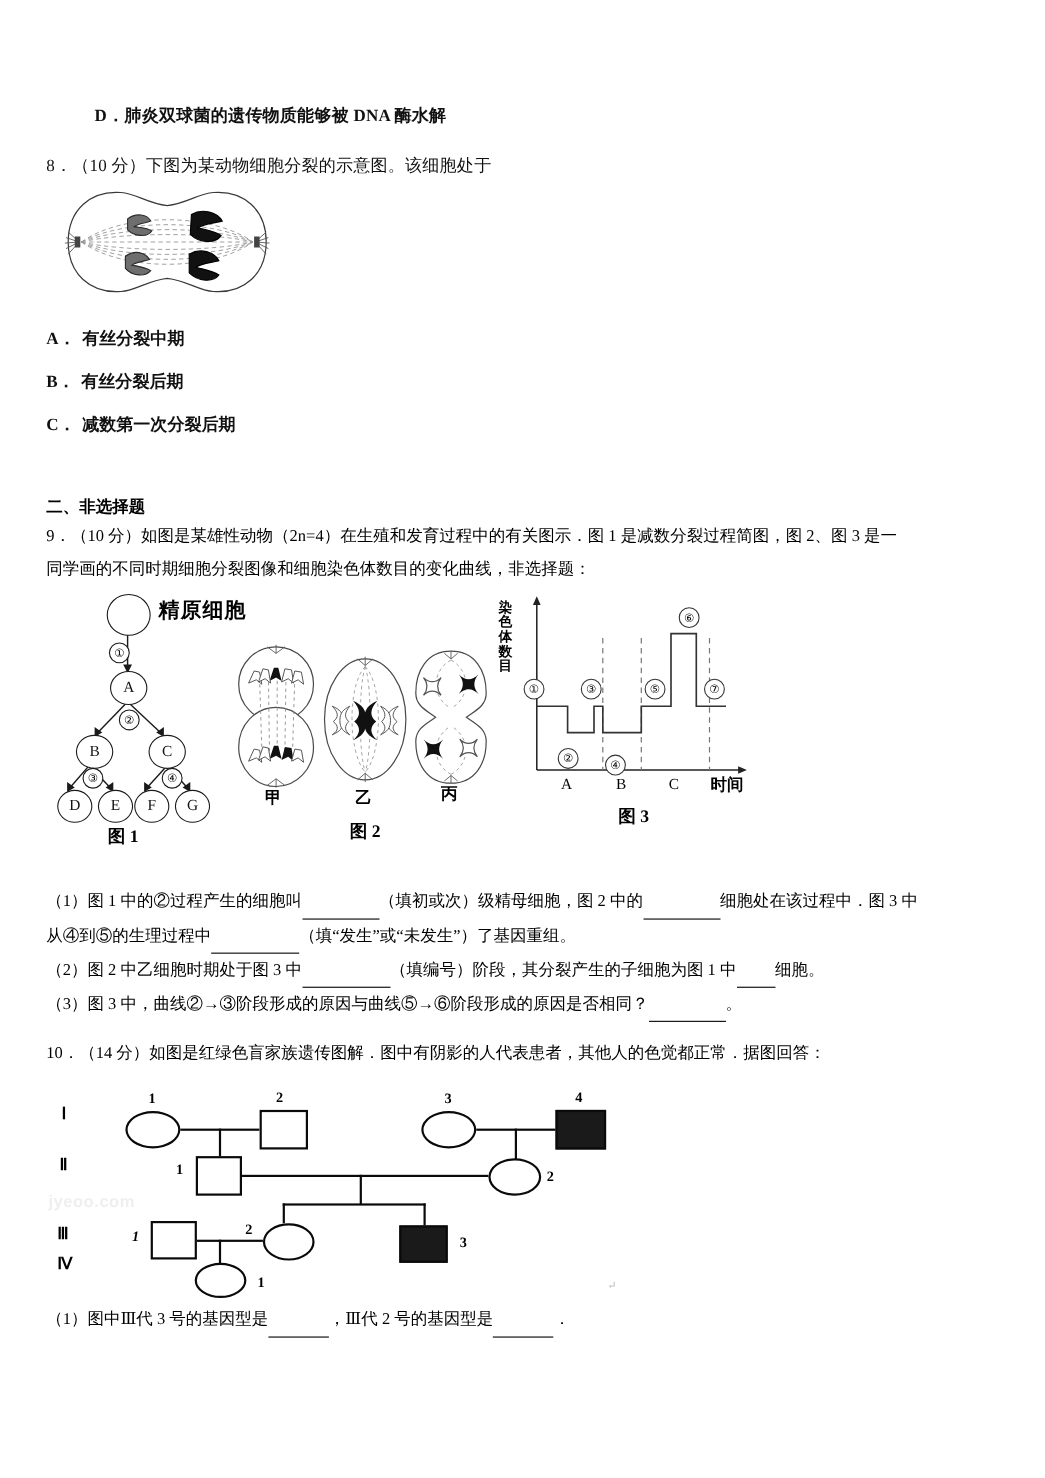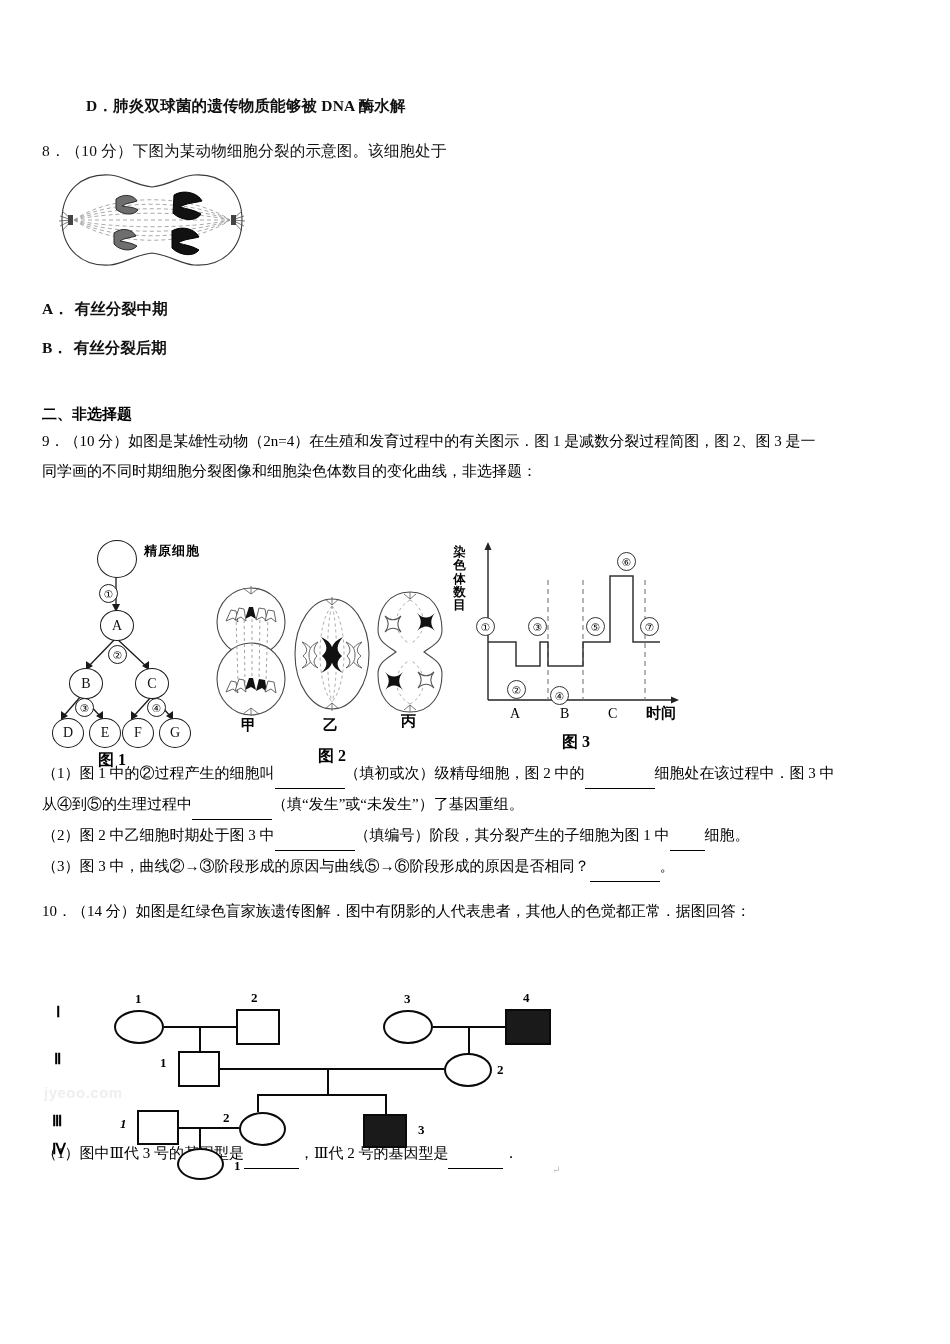--- a/index.html
+++ b/index.html
@@ -37,20 +37,21 @@
     font-size: 15.5px;
     line-height: 1.6;
     font-weight: 700;
     color: #111;
   }
   .opt .lab { margin-right: 6px; }
   .sec-title {
     font-size: 15px;
     font-weight: 700;
     line-height: 1.6;
+    margin-top: 22px;
   }
   .qline { font-size: 15px; line-height: 2.0; }
   u.fill {
     text-decoration: none;
     border-bottom: 1.4px solid #000;
     display: inline-block;
     vertical-align: baseline;
   }
   .w35 { width: 35px; }
   .w55 { width: 55px; }
@@ -92,21 +93,21 @@
     border: 1.3px solid #1a1a1a;
     border-radius: 50%;
     background: #fff;
     display: flex; align-items: center; justify-content: center;
     font-size: 10.5px;
     font-family: "Liberation Serif", serif;
     z-index: 5;
   }
   .jy-label {
     position: absolute;
-    font-size: 13px;
+    font-size: 19px;
     font-weight: 700;
     font-family: "Liberation Sans", sans-serif;
     letter-spacing: 1px;
   }
 
   
   .ylab-vert {
     position: absolute;
     font-size: 12.5px;
     font-weight: 700;
@@ -193,20 +194,23 @@
     <div style="height:133px"></div>
 
     <div class="opt">
       <span class="lab">A．</span><span>有丝分裂中期</span>
     </div>
     <div style="height:14px"></div>
     <div class="opt">
       <span class="lab">B．</span><span>有丝分裂后期</span>
     </div>
     <div style="height:14px"></div>
+    <div class="opt">
+      <span class="lab">C．</span><span>减数第一次分裂后期</span>
+    </div>
     <div style="height:14px"></div>
 
     <div style="height:13px"></div>
 
     <div class="sec-title">二、非选择题</div>
 
     <div class="qline">9．（10 分）如图是某雄性动物（2n=4）在生殖和发育过程中的有关图示．图 1 是减数分裂过程简图，图 2、图 3 是一</div>
     <div class="qline">同学画的不同时期细胞分裂图像和细胞染色体数目的变化曲线，非选择题：</div>
 
     <div style="height:272px"></div>

